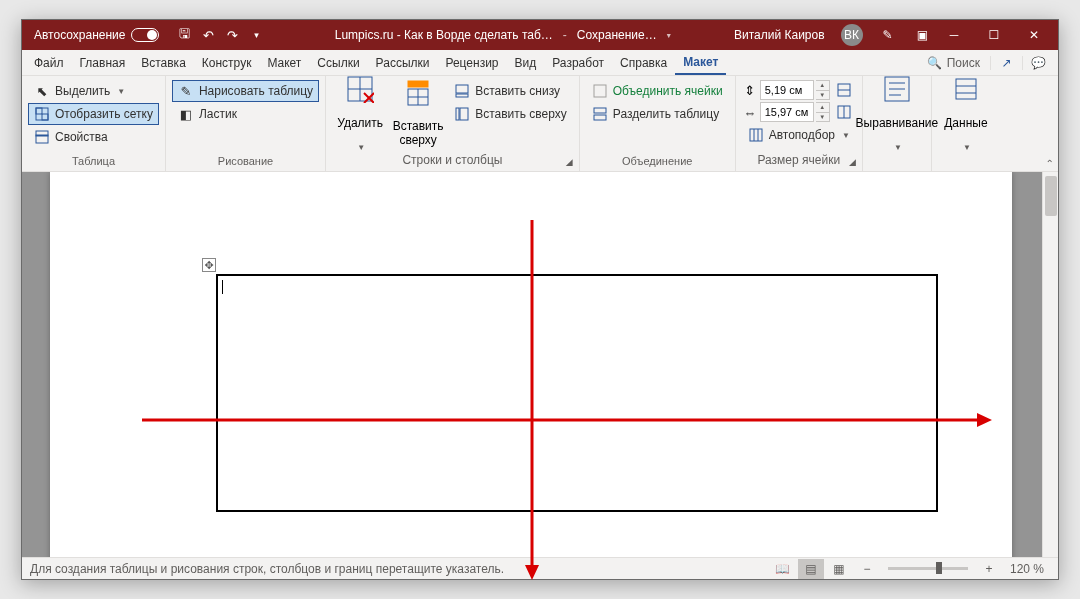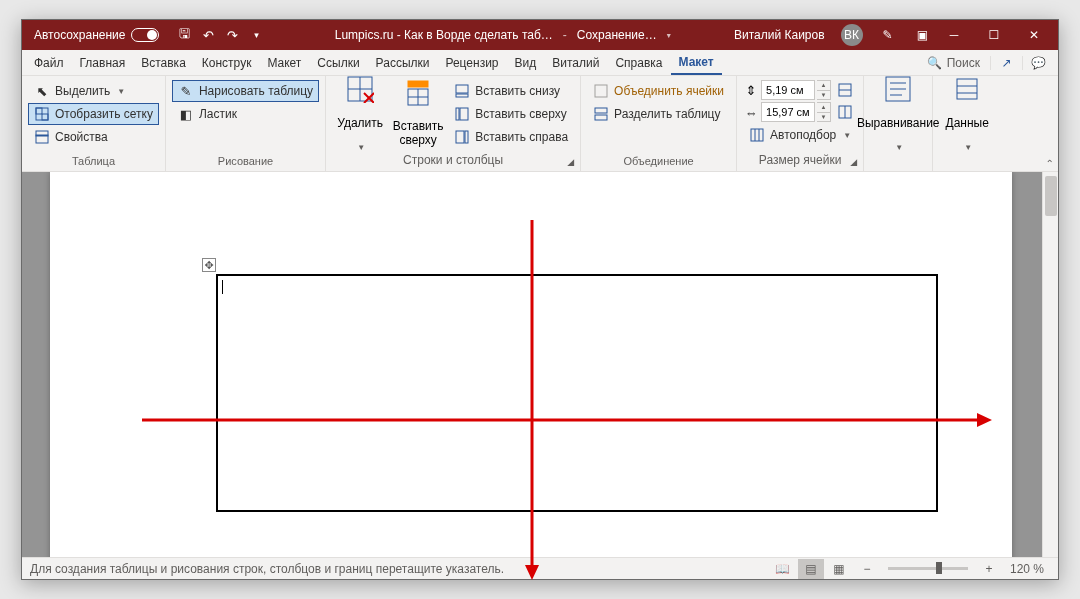--- a/index.html
+++ b/index.html
@@ -25,21 +25,21 @@
 .search{display:flex;align-items:center;gap:4px;padding:0 10px;color:#605e5c}
 .tab-btn{width:32px;display:flex;align-items:center;justify-content:center;border-left:1px solid #e1dfdd;color:#2b579a;cursor:pointer}
 .ribbon{height:96px;background:#f3f2f1;border-bottom:1px solid #e1dfdd;display:flex;position:relative}
 .group{display:flex;flex-direction:column;border-right:1px solid #e1dfdd;padding:2px 4px}
 .group-body{flex:1;display:flex;align-items:flex-start;gap:2px;padding:2px}
 .group-label{text-align:center;font-size:11px;color:#605e5c;padding:2px 0;position:relative}
 .group-label .launcher{position:absolute;right:2px;bottom:2px;font-size:9px;color:#605e5c;cursor:pointer}
 .vstack{display:flex;flex-direction:column;gap:1px}
 .ctrl{display:flex;align-items:center;gap:5px;padding:2px 5px;font-size:12px;color:#323130;cursor:pointer;white-space:nowrap;border:1px solid transparent}
 .ctrl.highlighted{background:#c7e0f4;border:1px solid #2b579a}
-.ctrl.disabled{color:#a16207;cursor:default}
+.ctrl.disabled{color:#15803d;cursor:default}
 .bigbtn{display:flex;flex-direction:column;align-items:center;justify-content:center;width:56px;height:66px;cursor:pointer;text-align:center;font-size:12px;gap:13px;padding:2px}
 .bigbtn .ico{width:32px;height:32px;display:flex;align-items:center;justify-content:center;font-size:20px}
 .ico-s{width:16px;height:16px;display:inline-flex;align-items:center;justify-content:center;font-size:13px;flex-shrink:0}
 .dd{font-size:8px;color:#605e5c;margin-left:2px}
 .size-row{display:flex;align-items:center;gap:2px}
 .size-input{width:54px;height:20px;border:1px solid #c8c6c4;background:#fff;padding:0 4px;font-size:11px;display:flex;align-items:center}
 .spinner{width:14px;height:20px;border:1px solid #c8c6c4;border-left:none;display:flex;flex-direction:column}
 .spinner div{flex:1;display:flex;align-items:center;justify-content:center;font-size:6px;color:#605e5c;cursor:pointer}
 .spinner div:first-child{border-bottom:1px solid #c8c6c4}
 .collapse{position:absolute;right:4px;bottom:2px;font-size:10px;color:#605e5c;cursor:pointer}
@@ -99,21 +99,21 @@
   <div class="tabs">
     <div class="tab">Файл</div>
     <div class="tab">Главная</div>
     <div class="tab">Вставка</div>
     <div class="tab">Конструк</div>
     <div class="tab">Макет</div>
     <div class="tab">Ссылки</div>
     <div class="tab">Рассылки</div>
     <div class="tab">Рецензир</div>
     <div class="tab">Вид</div>
-    <div class="tab">Виталий</div>
+    <div class="tab">Разработ</div>
     <div class="tab">Справка</div>
     <div class="tab ctx active">Макет</div>
     <div class="tab-right">
       <div class="search">
         <span>🔍</span>
         <span>Поиск</span>
       </div>
       <div class="tab-btn">↗</div>
       <div class="tab-btn">💬</div>
     </div>
@@ -207,29 +207,20 @@
             </div>
           <div class="ctrl">
               <span class="ico-s">
                 <svg class="icon-tbl" width="14" height="14">
                   <rect x="5" y="1" width="8" height="12"></rect>
                   <rect x="1" y="1" width="3" height="12" fill="#ff8c00" stroke="none"></rect>
                 </svg>
               </span>
               <span>Вставить сверху</span>
             </div>
-          <div class="ctrl">
-              <span class="ico-s">
-                <svg class="icon-tbl" width="14" height="14">
-                  <rect x="1" y="1" width="8" height="12"></rect>
-                  <rect x="10" y="1" width="3" height="12" fill="#ff8c00" stroke="none"></rect>
-                </svg>
-              </span>
-              <span>Вставить справа</span>
-            </div>
         </div>
       </div>
       <div class="group-label"><span>Строки и столбцы</span><span class="launcher">◢</span></div>
     </div>
 
     <div class="group">
       <div class="group-body">
         <div class="vstack">
           <div class="ctrl disabled">
               <span class="ico-s">

